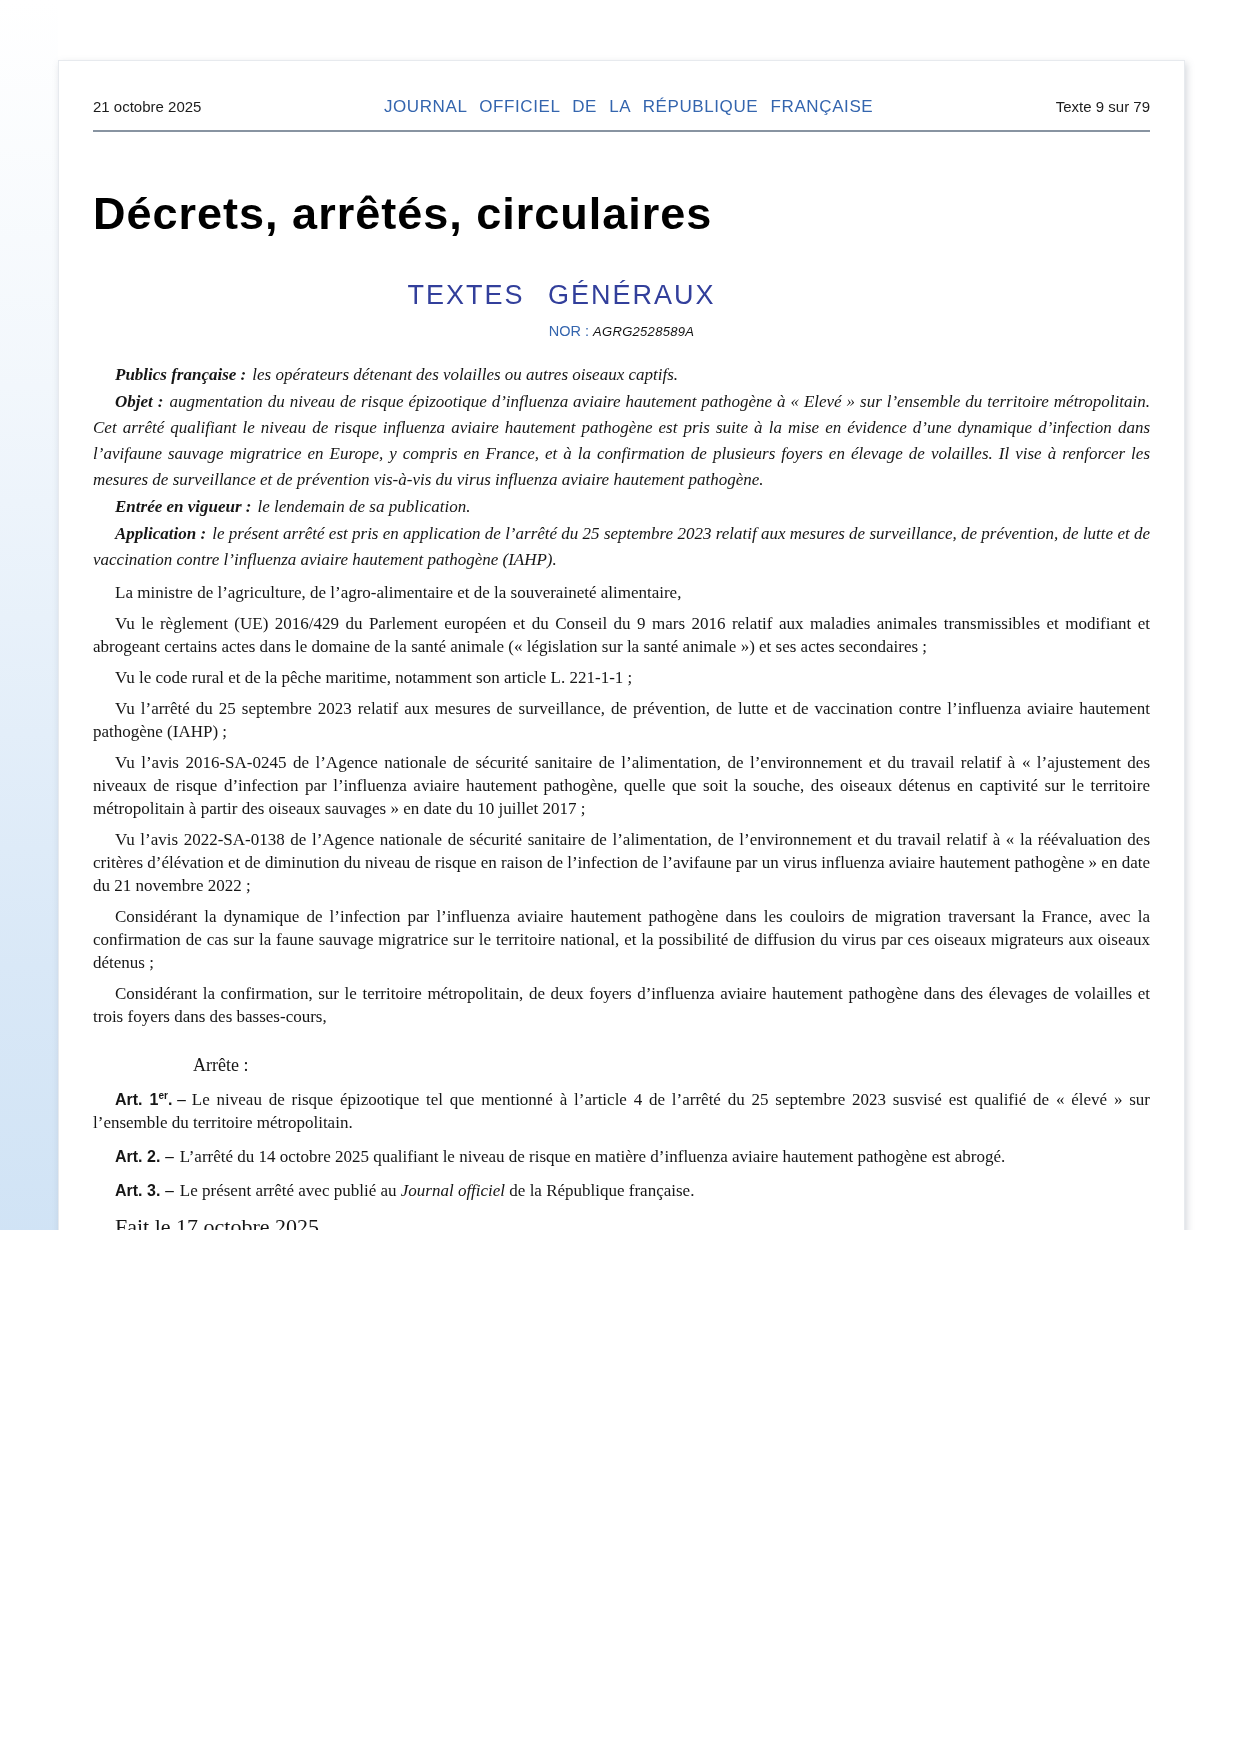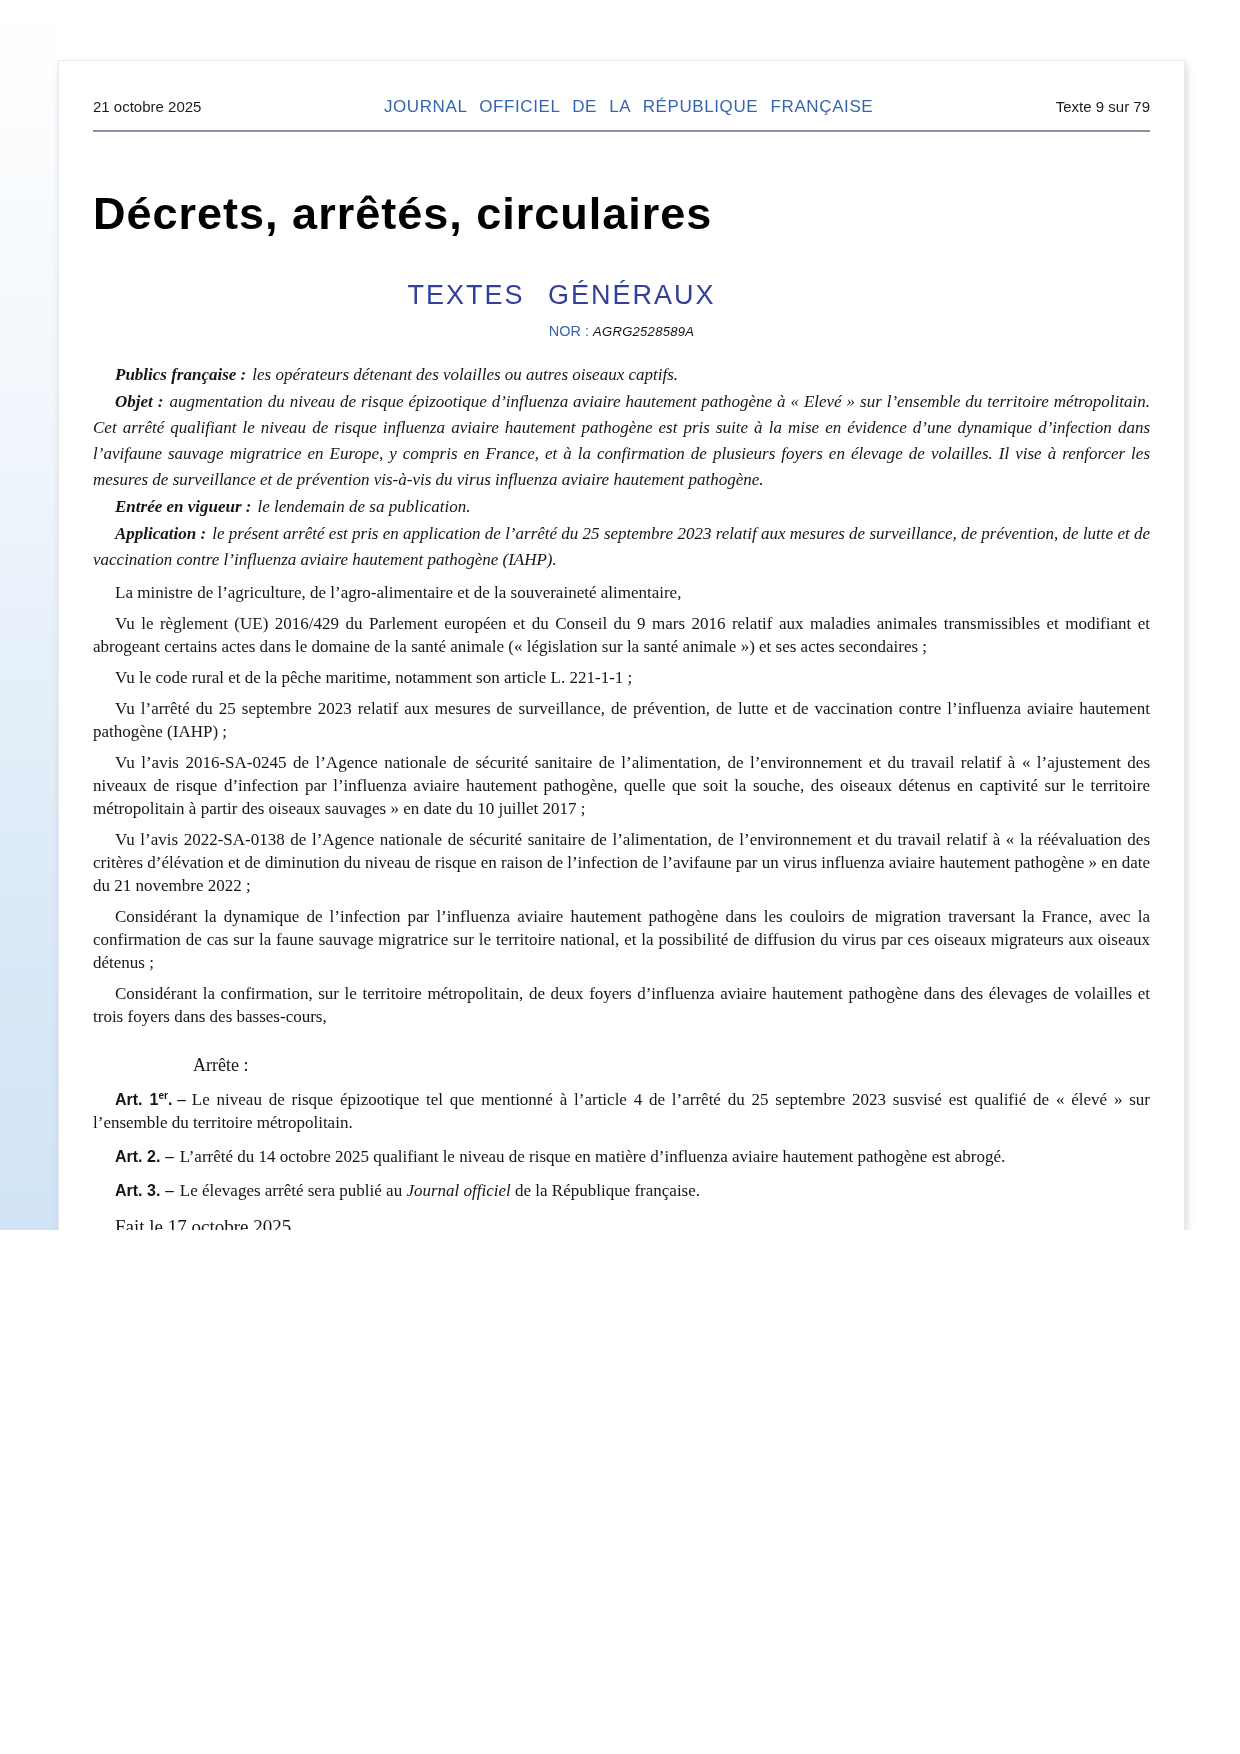--- a/index.html
+++ b/index.html
@@ -58,21 +58,21 @@
   .notice-label{font-weight:bold;margin-right:6px;}
   .preamble{margin-top:6px;}
   .body-p{margin:8px 0 0;font-size:17px;line-height:23px;text-align:justify;text-indent:22px;}
   .enacting{margin:26px 0 0 100px;font-size:18px;line-height:23px;}
   .articles{margin-top:4px;}
   .article{margin:11px 0 0;font-size:17px;line-height:23px;text-align:justify;text-indent:22px;}
   .art-label{font-family:"Liberation Sans","DejaVu Sans",sans-serif;font-weight:bold;font-size:16px;}
   .art-label sup{font-size:10px;line-height:0;}
   .art-dash{margin:0 6px 0 5px;font-weight:bold;}
   .it{font-style:italic;}
-  .done-at{margin:13px 0 0;font-size:19px;line-height:23px;text-indent:22px;}
+  .done-at{margin:13px 0 0;font-size:22px;line-height:23px;text-indent:22px;}
   .signature{
     margin:12px 60px 0 auto;width:480px;text-align:center;
     font-size:17.5px;line-height:26px;
   }
   .signatory{font-variant:small-caps;letter-spacing:.5px;}
 </style>
 </head>
 <body>
 
 <div class="viewport">
@@ -111,21 +111,21 @@
       <p class="body-p">Vu l’avis 2022-SA-0138 de l’Agence nationale de sécurité sanitaire de l’alimentation, de l’environnement et du travail relatif à « la réévaluation des critères d’élévation et de diminution du niveau de risque en raison de l’infection de l’avifaune par un virus influenza aviaire hautement pathogène » en date du 21 novembre 2022 ;</p>
       <p class="body-p">Considérant la dynamique de l’infection par l’influenza aviaire hautement pathogène dans les couloirs de migration traversant la France, avec la confirmation de cas sur la faune sauvage migratrice sur le territoire national, et la possibilité de diffusion du virus par ces oiseaux migrateurs aux oiseaux détenus ;</p>
       <p class="body-p">Considérant la confirmation, sur le territoire métropolitain, de deux foyers d’influenza aviaire hautement pathogène dans des élevages de volailles et trois foyers dans des basses-cours,</p>
     </div>
 
     <p class="enacting">Arrête :</p>
 
     <div class="articles">
       <p class="article"><span class="art-label"><span>Art. 1</span><sup>er</sup><span>.</span></span><span class="art-dash">–</span><span>Le niveau de risque épizootique tel que mentionné à l’article 4 de l’arrêté du 25 septembre 2023 susvisé est qualifié de « élevé » sur l’ensemble du territoire métropolitain.</span><span class="it"></span><span></span></p>
       <p class="article"><span class="art-label"><span>Art. 2</span><sup></sup><span>.</span></span><span class="art-dash">–</span><span>L’arrêté du 14 octobre 2025 qualifiant le niveau de risque en matière d’influenza aviaire hautement pathogène est abrogé.</span><span class="it"></span><span></span></p>
-      <p class="article"><span class="art-label"><span>Art. 3</span><sup></sup><span>.</span></span><span class="art-dash">–</span><span>Le élevages arrêté sera publié au </span><span class="it">Journal officiel</span><span> de la République française.</span></p>
+      <p class="article"><span class="art-label"><span>Art. 3</span><sup></sup><span>.</span></span><span class="art-dash">–</span><span>Le présent arrêté avec publié au </span><span class="it">Journal officiel</span><span> de la République française.</span></p>
     </div>
 
     <p class="done-at">Fait le 17 octobre 2025.</p>
 
     <div class="signature">
       <div>Pour la ministre et par délégation :</div>
       <div class="it">La directrice générale de l’alimentation,</div>
       <div class="signatory">M. Faipoux</div>
     </div>
 

